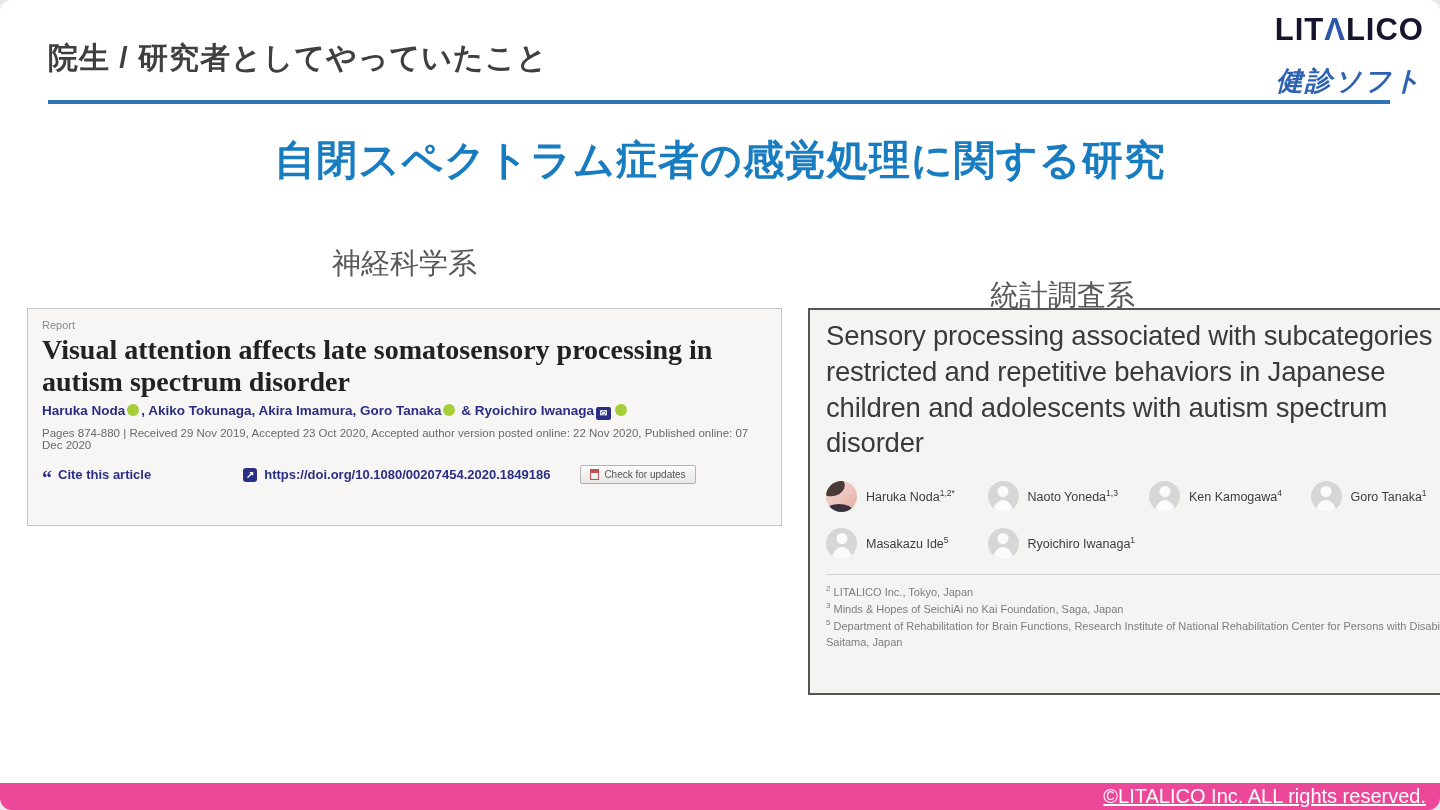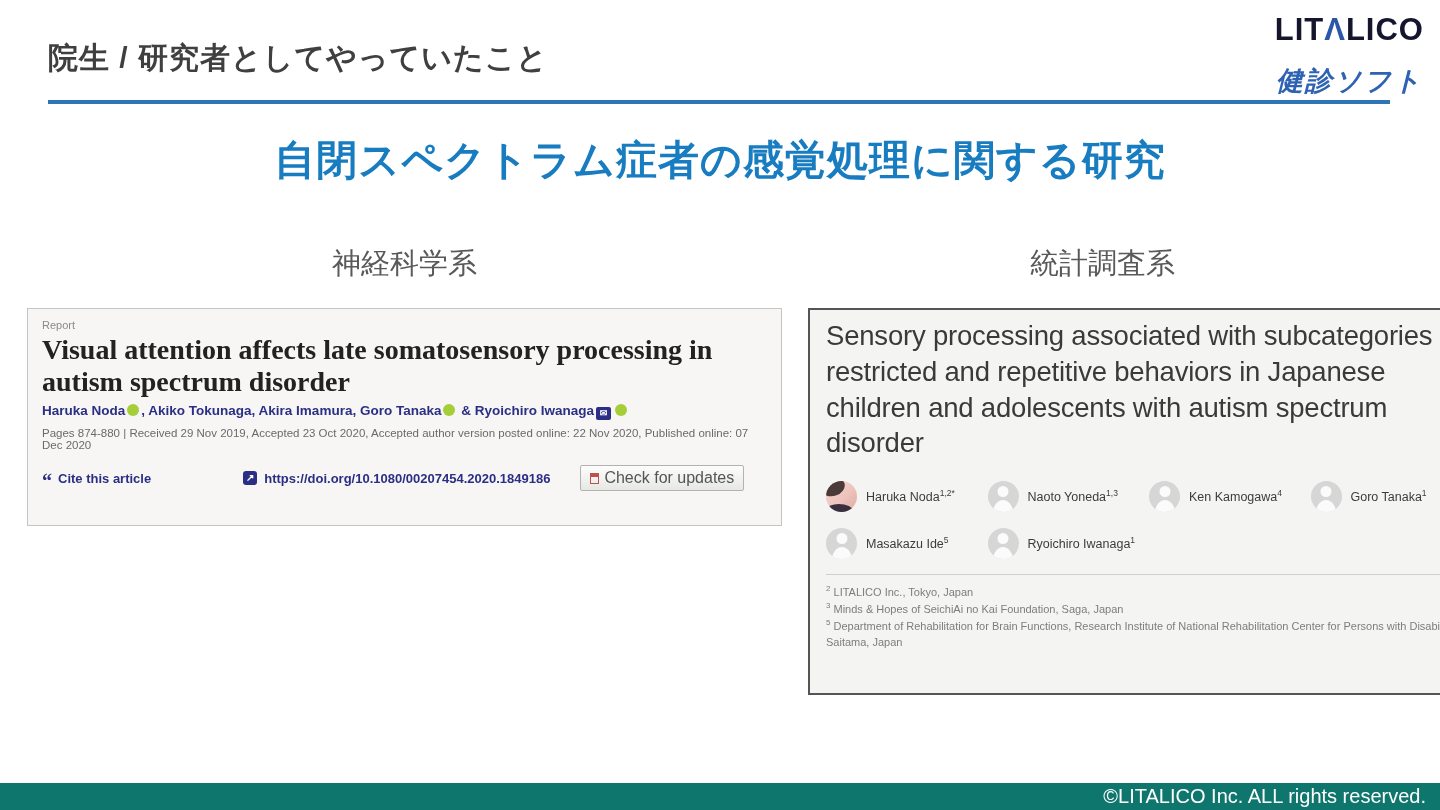--- a/index.html
+++ b/index.html
@@ -1,40 +1,40 @@
 <!DOCTYPE html>
 <html><head>
 <meta charset="utf-8">
 <style>
   * { margin:0; padding:0; box-sizing:border-box; }
   html,body { background:#e9e9e9; }
   .slide {
     position:relative; width:1440px; height:810px; background:#ffffff;
-    font-family:"Liberation Sans", sans-serif; overflow:hidden; margin:0 auto;
+    font-family:"Liberation Sans", sans-serif; overflow:hidden; margin:0 auto;border-radius:12px;
   }
   
   .page-title {
     position:absolute; left:48px; top:38px; font-size:30px; font-weight:700;
     color:#3f3f3f; letter-spacing:1px;
   }
   .title-underline {
     position:absolute; left:48px; top:100px; width:1342px; height:4px; background:#2e75b6;
   }
   .logo { position:absolute; top:14px; right:16px; text-align:center; line-height:1.05; }
   .logo-word { font-size:31px; font-weight:800; color:#15152d; letter-spacing:1px; }
   .logo-symbol { color:#2c57a9; font-weight:800; }
   .logo-product { font-size:27px; font-weight:700; color:#2e62b2; letter-spacing:2px; margin-top:20px;font-style:italic; }
   
   .main-heading {
     position:absolute; left:0; right:0; top:133px; text-align:center;
     font-size:41px; font-weight:700; color:#187cc0; letter-spacing:1px;
   }
   .col-label { position:absolute; top:244px; text-align:center; font-size:29px; color:#595959; }
   .col-label.left  { left:27px;  width:755px; }
-  .col-label.right { left:808px; width:589px; }
+  .col-label.right { left:768px; width:589px;margin-top:32px; }
   
   .card-left {
     position:absolute; left:27px; top:308px; width:755px; height:218px;
     background:#f7f6f4; border:1px solid #c4c4c4; padding:10px 14px;
   }
   .kicker { font-size:11px; color:#8a8a8a; }
   .cl-title {
     font-family:"Liberation Serif", serif; font-weight:700; font-size:28px;
     line-height:1.13; color:#222222; margin:3px 0 6px;
   }
@@ -48,21 +48,21 @@
   .cl-meta { font-size:11.5px; color:#6a6a6a; margin-top:7px; }
   .cl-citerow { margin-top:14px; display:flex; align-items:center; font-size:13px;
     font-weight:600; color:#2a2f85; }
   .quote-icon { font-family:"Liberation Serif", serif; font-size:20px; font-weight:700;
     color:#2a2f85; margin-right:6px; line-height:10px; position:relative; top:3px; }
   .doi-group { margin-left:92px; display:flex; align-items:center; gap:7px; }
   .doi-icon { width:14px; height:14px; background:#2a2f85; border-radius:3px; color:#fff;
     font-size:10px; line-height:14px; text-align:center; display:inline-block; }
   .cfu-badge { margin-left:30px; display:inline-flex; align-items:center; gap:5px;
     background:linear-gradient(#fdfdfd,#e7e7e4); border:1px solid #b2b2b2; border-radius:2px;
-    padding:3px 9px; font-size:16px; font-weight:400; color:#555; cursor:pointer; }
+    padding:3px 9px; font-size:10px; font-weight:400; color:#555; cursor:pointer; }
   .cfu-icon { width:9px; height:11px; border:1px solid #c0504d; border-top:4px solid #c0504d;
     display:inline-block; }
   
   .card-right {
     position:absolute; left:808px; top:308px; width:678px; height:387px;
     background:#f4f4f2; border:2px solid #555555; padding:8px 16px 10px;
   }
   .cr-title { font-size:27.5px; color:#3a3a3a; line-height:1.3; letter-spacing:-0.2px; }
   .cr-authors { margin-top:20px; display:grid; grid-template-columns:repeat(4,1fr);
     row-gap:16px; column-gap:4px; }
@@ -78,22 +78,22 @@
   .avatar.photo { background:linear-gradient(135deg,#f4d6cf 0%,#eec4bd 55%,#dcab9f 100%); }
   .avatar.photo::before { content:""; position:absolute; top:-3px; left:-5px; width:24px;
     height:18px; border-radius:50%; background:#4a3a38; transform:rotate(-18deg); }
   .avatar.photo::after { content:""; position:absolute; bottom:-4px; left:1px; width:26px;
     height:12px; background:#38303f; border-radius:45% 55% 0 0; }
   .cr-affils { margin-top:15px; border-top:1px solid #d0d0d0; padding-top:8px;
     font-size:11px; color:#7d7d7d; line-height:1.5; }
   .cr-affils sup { font-size:8px; }
   
   .footer-bar {
-    position:absolute; left:0; top:783px; width:1440px; height:27px; background:#0f766e;
-    color:#ffffff; font-size:20px; line-height:26px; text-align:right; padding-right:14px;
+    position:absolute; left:0; top:783px; width:1440px; height:27px; background:#ec4899;
+    color:#ffffff; font-size:20px; line-height:26px; text-align:right; padding-right:14px;text-decoration:underline;
   }
 </style>
 </head>
 <body>
 
 <div class="slide">
 
   <div class="page-title">院生 / 研究者としてやっていたこと</div>
   <div class="title-underline"></div>
 

